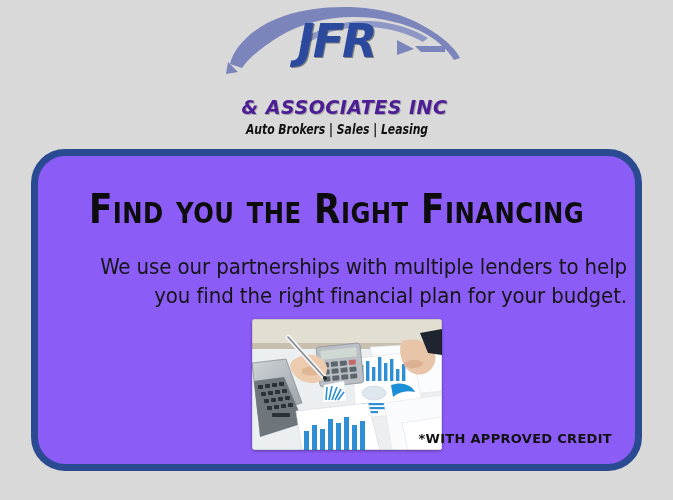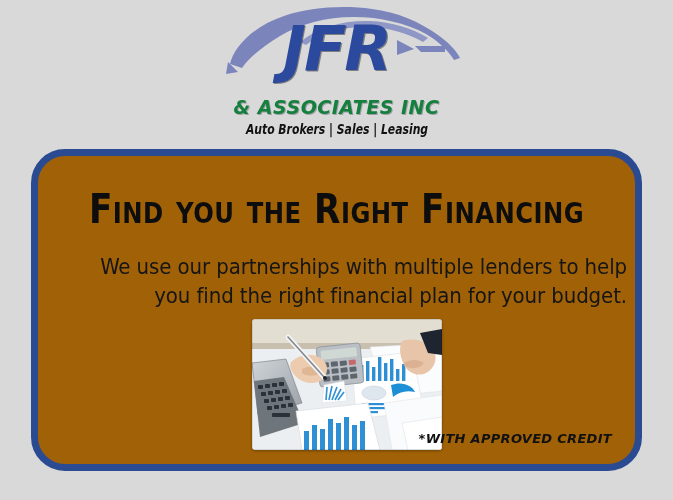--- a/index.html
+++ b/index.html
@@ -37,38 +37,38 @@
   }
   #logo-jfr {
     position: absolute;
     left: 0;
     top: 16px;
     width: 290px;
     text-align: center;
     font-family: "DejaVu Sans", sans-serif;
     font-weight: bold;
     font-style: italic;
-    font-size: 62px;
+    font-size: 46px;
     letter-spacing: -2px;
     color: #2b4a9e;
     line-height: 1;
     text-shadow: 1.2px 1.2px 0 rgba(0,0,0,0.42);
   }
   #logo-assoc {
     position: absolute;
-    left: 0;
+    left: 8px;
     top: 96px;
     width: 290px;
     text-align: center;
     font-family: "DejaVu Sans", sans-serif;
     font-weight: bold;
     font-style: italic;
     font-size: 19px;
     letter-spacing: 0.5px;
-    color: #15803d;
+    color: #4c1d95;
     line-height: 1;
     text-shadow: 1px 1px 0 rgba(120,120,130,0.6);
   }
   #logo-tagline {
     position: absolute;
     left: 0;
     top: 120px;
     width: 290px;
     text-align: center;
     font-family: "DejaVu Sans Condensed", "DejaVu Sans", sans-serif;
@@ -81,21 +81,21 @@
   }
 
   
   #card {
     position: absolute;
     left: 31px;
     top: 149px;
     width: 611px;
     height: 322px;
     box-sizing: border-box;
-    background: #a16207;
+    background: #8b5cf6;
     border: 7px solid #2a4b91;
     border-radius: 34px;
   }
 
   #headline {
     position: absolute;
     left: 0; top: 33px;
     width: 100%;
     text-align: center;
     font-family: "DejaVu Sans Condensed", "Liberation Sans Narrow", "Liberation Sans", sans-serif;
@@ -120,21 +120,20 @@
     color: #151515;
     letter-spacing: -0.1px;
   }
 
   #disclaimer {
     position: absolute;
     right: 23px;
     bottom: 18px;
     font-family: "DejaVu Sans", sans-serif;
     font-weight: bold;
-    font-style: italic;
     font-size: 13px;
     letter-spacing: 0.3px;
     color: #111;
   }
 
   
   #photo {
     position: absolute;
     left: 214px;
     top: 163px;

